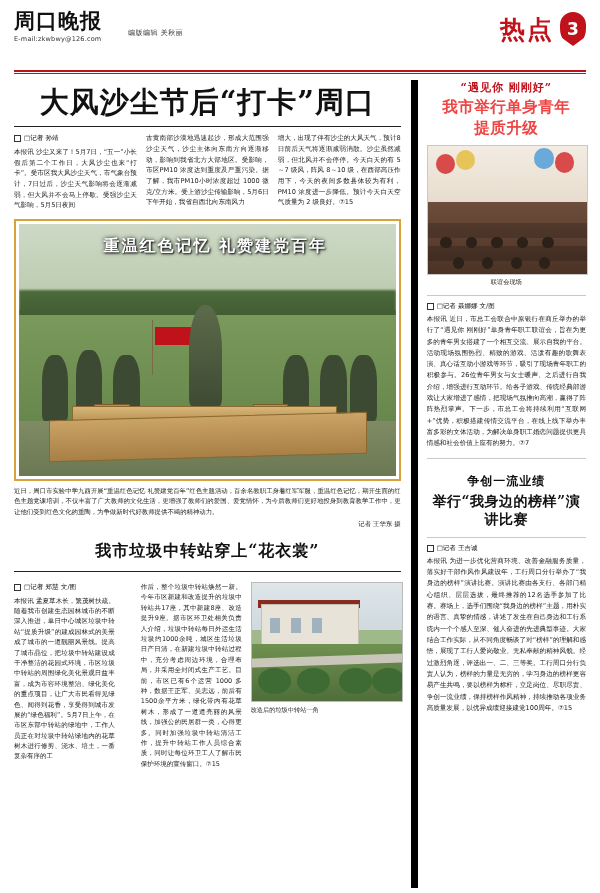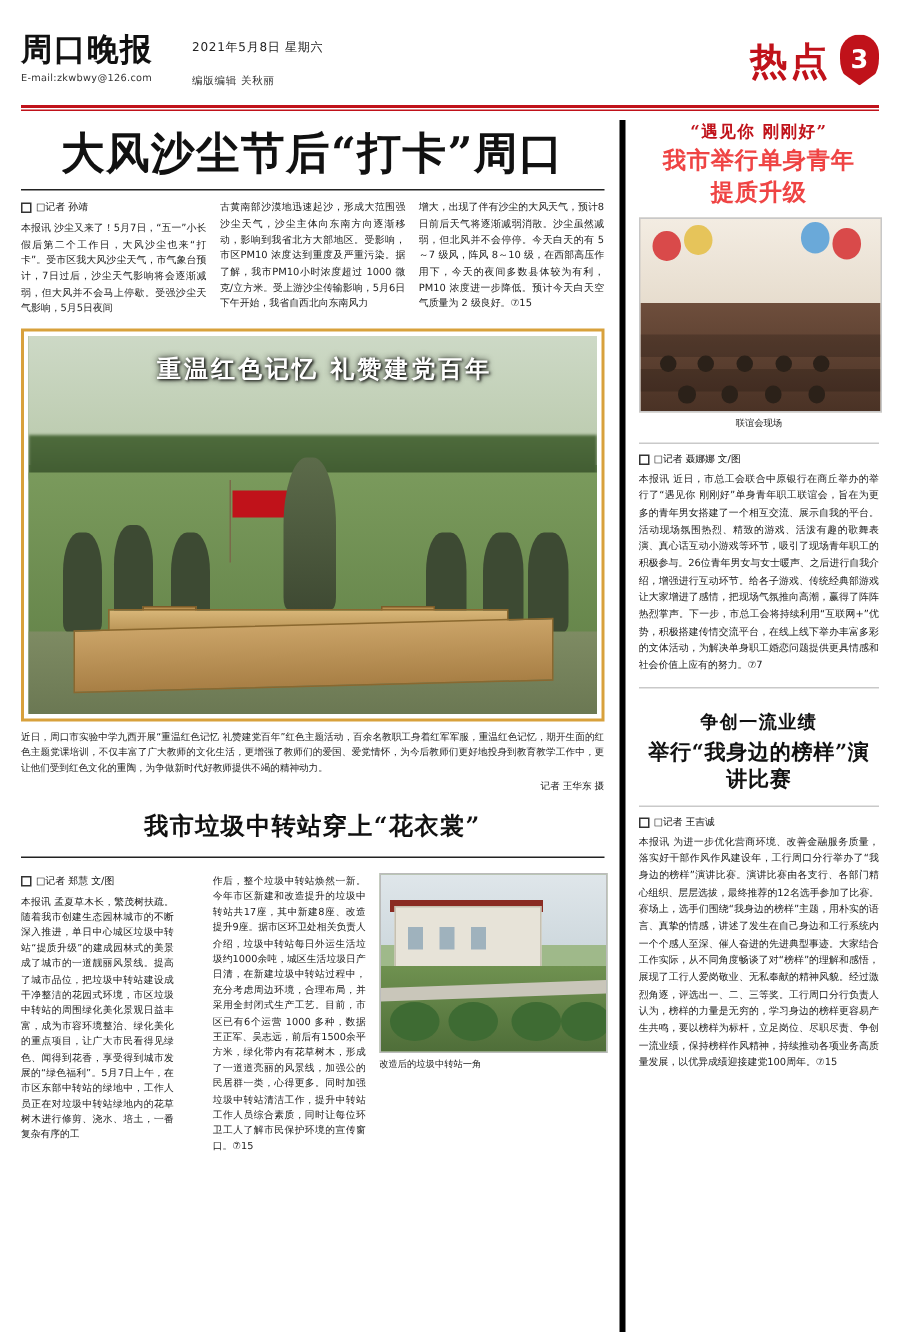--- a/index.html
+++ b/index.html
@@ -6,21 +6,21 @@
   body{
     width:600px;height:893px;
     background:#ffffff;
     font-family:"DejaVu Sans","Liberation Sans",sans-serif;
     color:#111;
     overflow:hidden;
   }
   .page{position:relative;width:600px;height:893px;box-sizing:border-box;padding:10px 14px 8px 14px;}
 
   
-  .masthead{display:flex;align-items:center;justify-content:space-between;height:58px;}
+  .masthead{display:flex;align-items:flex-start;justify-content:space-between;height:58px;}
   .mast-left{display:flex;flex-direction:column;}
   .paper-title{
     font-family:"DejaVu Serif","Liberation Serif",serif;
     font-weight:bold;font-size:21px;letter-spacing:1px;color:#111;line-height:1.05;
   }
   .paper-email{font-size:6.5px;color:#333;margin-top:3px;letter-spacing:.2px;}
   .mast-mid{flex:1;padding-top:6px;padding-left:26px;}
   .mast-dateline{font-size:8px;color:#222;letter-spacing:.5px;}
   .mast-credits{font-size:7px;color:#333;margin-top:12px;letter-spacing:.5px;}
   .mast-right{display:flex;align-items:center;gap:6px;padding-top:2px;}
@@ -34,21 +34,21 @@
     display:flex;align-items:center;justify-content:center;
     font-weight:bold;font-size:17px;
     clip-path:polygon(0 0,100% 0,100% 72%,50% 100%,0 72%);
   }
   .rule-red{height:2px;background:#c0121a;margin-top:2px;}
   .rule-thin{height:1px;background:#c0121a;margin-top:1px;}
 
   
   .body{display:flex;gap:10px;margin-top:6px;height:808px;}
   .col-left{width:398px;display:flex;flex-direction:column;}
-  .col-right{width:164px;display:flex;flex-direction:column;border-left:4px solid #000000;padding-left:9px;}
+  .col-right{width:164px;display:flex;flex-direction:column;border-left:7px solid #000000;padding-left:9px;}
 
   
   .headline{
     font-family:"DejaVu Serif","Liberation Serif",serif;
     font-weight:bold;font-size:29px;letter-spacing:1px;text-align:center;color:#111;
     margin:6px 0 4px 0;line-height:1.15;
   }
   .hr-black{height:1px;background:#222;margin:3px 0 6px 0;}
 
   
@@ -152,21 +152,20 @@
 <body>
 
 <div class="page">
 
   <div class="masthead">
     <div class="mast-left">
       <div class="paper-title">周口晚报</div>
       <div class="paper-email">E-mail:zkwbwy@126.com</div>
     </div>
     <div class="mast-mid">
-      <div class="mast-dateline">2021年5月8日  星期六</div>
       <div class="mast-credits">编版编辑 关秋丽</div>
     </div>
     <div class="mast-right">
       <div class="section-name">热点</div>
       <div class="page-badge">3</div>
     </div>
   </div>
   <div class="rule-red"></div>
   <div class="rule-thin"></div>
 

